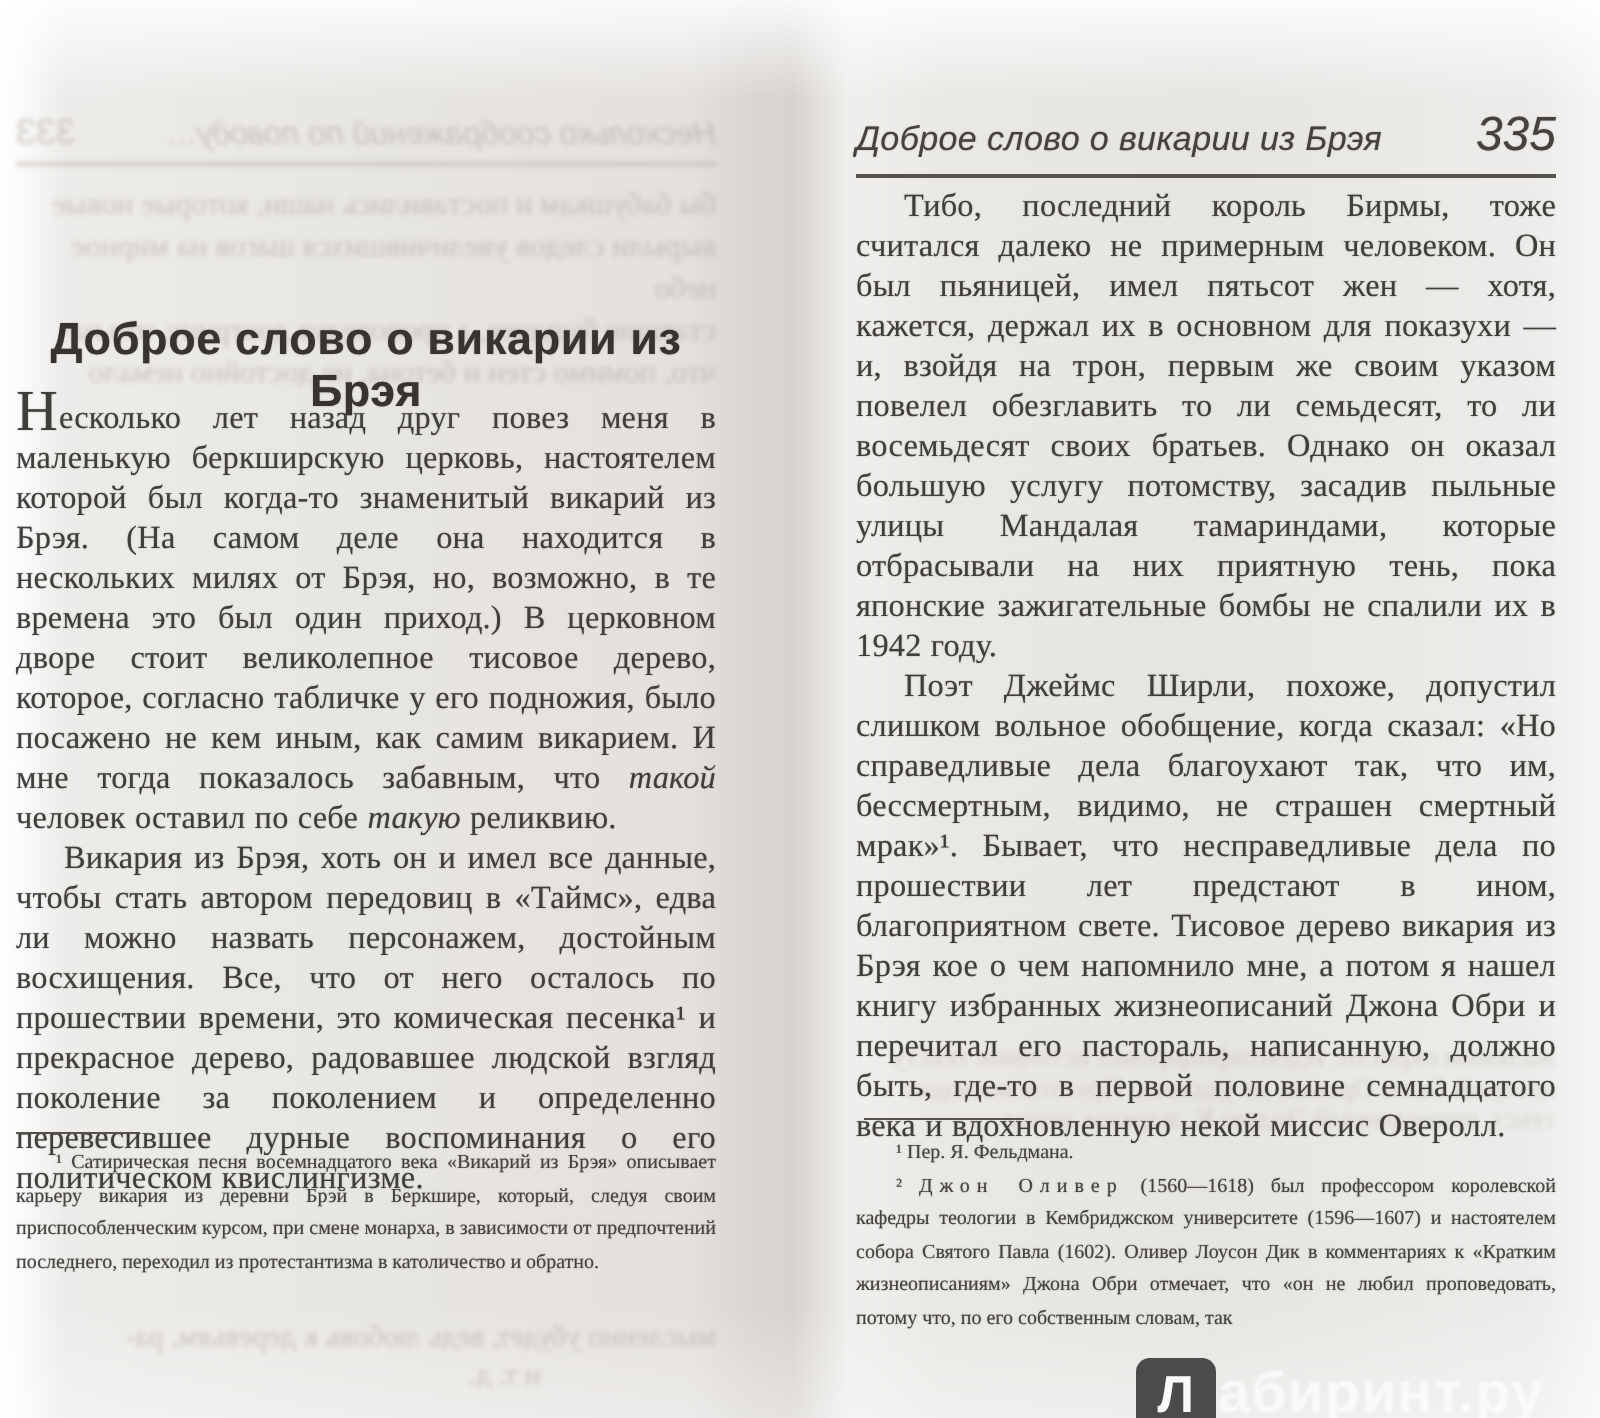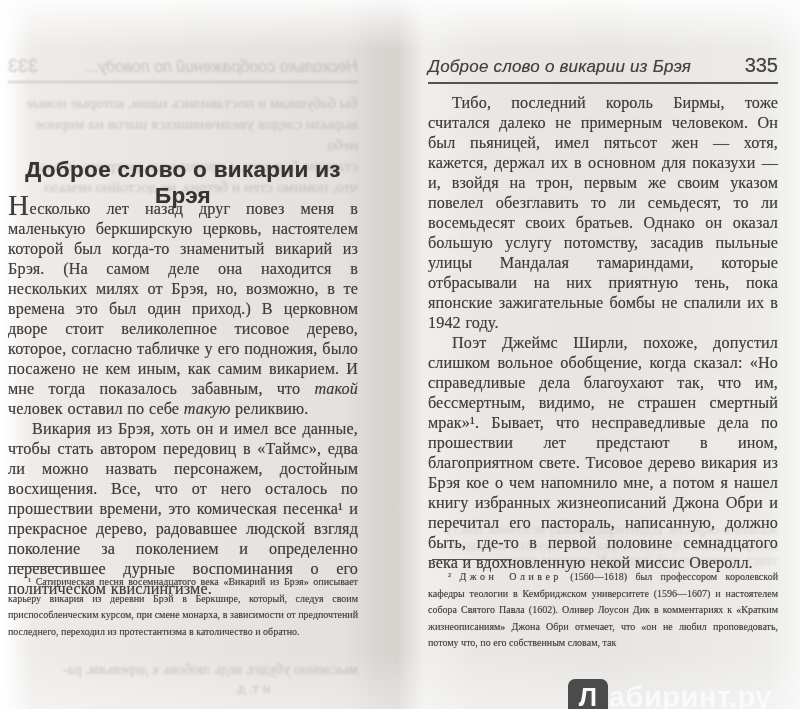--- a/index.html
+++ b/index.html
@@ -56,21 +56,21 @@
   .footnotes-right{top:553px;}
   .footnotes p{margin:0;text-indent:20px;}
 
   
   .running-header{position:absolute;top:38px;left:0;width:100%;display:flex;
       justify-content:space-between;align-items:baseline;border-bottom:2px solid #56534e;
       padding-bottom:5px;color:#45423d;}
   .running-header .rh-title{font-family:"Liberation Sans","DejaVu Sans",sans-serif;
       font-style:italic;font-size:17px;letter-spacing:.2px;}
   .running-header .rh-num{font-family:"Liberation Sans","DejaVu Sans",sans-serif;
-      font-size:20px;}
+      font-size:24px;font-style:italic;}
 
   
   .watermark{position:absolute;right:6px;bottom:9px;display:flex;align-items:center;
       font-family:"Liberation Sans","DejaVu Sans",sans-serif;}
   .wm-logo{width:40px;height:37px;border-radius:7px;background:#4c4b4b;color:#fafafa;
       display:flex;align-items:center;justify-content:center;font-weight:bold;font-size:26px;
       filter:blur(.3px);}
   .wm-text{font-weight:bold;font-size:29px;letter-spacing:.5px;color:rgba(251,252,254,.78);
       filter:blur(.6px);margin-left:1px;}
 </style>
@@ -126,20 +126,21 @@
       <span class="rh-num">335</span>
     </div>
 
     <div class="bodytext content-right soft">
         <p class="indent">Тибо, последний король Бирмы, тоже считался далеко не примерным человеком. Он был пьяницей, имел пятьсот жен — хотя, кажется, держал их в основном для показухи — и, взойдя на трон, первым же своим указом повелел обезглавить то ли семьдесят, то ли восемьдесят своих братьев. Однако он оказал большую услугу потомству, засадив пыльные улицы Мандалая тамариндами, которые отбрасывали на них приятную тень, пока японские зажигательные бомбы не спалили их в 1942 году.</p>
         <p class="indent">Поэт Джеймс Ширли, похоже, допустил слишком вольное обобщение, когда сказал: «Но справедливые дела благоухают так, что им, бессмертным, видимо, не страшен смертный мрак»¹. Бывает, что несправедливые дела по прошествии лет предстают в ином, благоприятном свете. Тисовое дерево викария из Брэя кое о чем напомнило мне, а потом я нашел книгу избранных жизнеописаний Джона Обри и перечитал его пастораль, написанную, должно быть, где-то в первой половине семнадцатого века и вдохновленную некой миссис Оверолл.</p>
       </div>
 
     <div class="fn-sep fn-sep-right"></div>
     <div class="footnotes footnotes-right soft">
+      <p>¹ Пер. Я. Фельдмана.</p>
       <p><span>² </span><span class="seg-sp">Джон Оливер</span><span> (1560—1618) был профессором королевской кафедры теологии в Кембриджском университете (1596—1607) и настоятелем собора Святого Павла (1602). Оливер Лоусон Дик в комментариях к «Кратким жизнеописаниям» Джона Обри отмечает, что «он не любил проповедовать, потому что, по его собственным словам, так</span></p>
     </div>
 
     <div class="watermark">
       <div class="wm-logo">Л</div>
       <div class="wm-text">абиринт.ру</div>
     </div>
   </div>
 
 </div>

